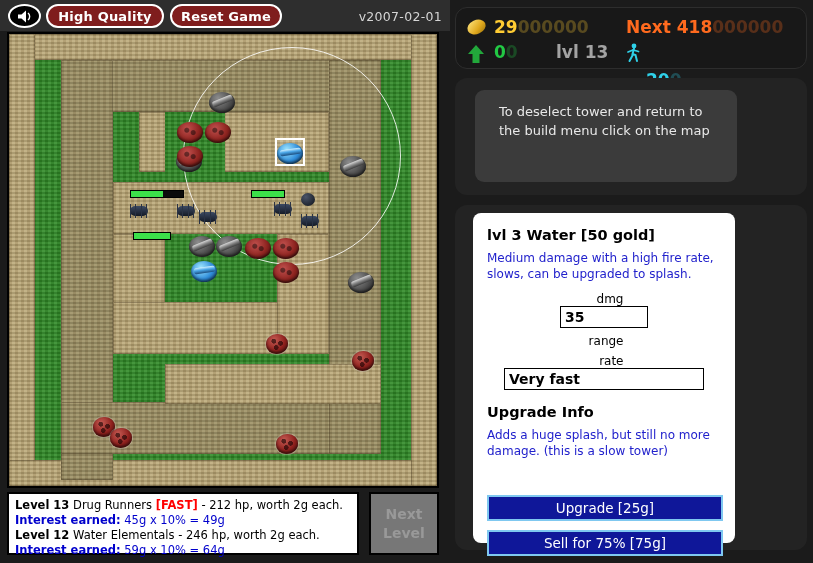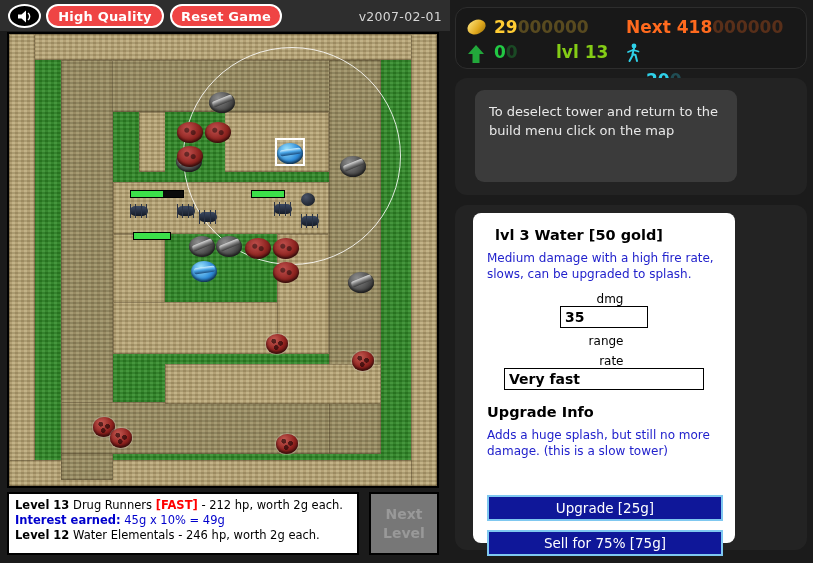--- a/index.html
+++ b/index.html
@@ -10,21 +10,21 @@
   }
   
   #topbar{position:absolute;left:0;top:0;width:450px;height:31px;background:#2e2e2e;}
   #sound-btn{
     position:absolute;left:8px;top:4px;width:33px;height:24px;border-radius:50%;
     background:#000;border:2px solid #fff;box-sizing:border-box;
     display:flex;align-items:center;justify-content:center;cursor:pointer;
   }
   #sound-btn svg{display:block;}
   .pill{
-    position:absolute;top:4px;height:24px;border-radius:13px;background:#ef4444;
+    position:absolute;top:4px;height:24px;border-radius:13px;background:#7f1d1d;
     border:2px solid #fff;box-sizing:border-box;color:#fff;
     font-size:13px;font-weight:bold;display:flex;align-items:center;justify-content:center;
     cursor:pointer;letter-spacing:.2px;
   }
   #quality-btn{left:46px;width:118px;}
   #reset-btn{left:170px;width:112px;}
   #version{
     position:absolute;right:8px;top:9px;color:#d5d5d5;font-size:12.5px;letter-spacing:.3px;
   }
   
@@ -136,42 +136,42 @@
     background:#181818;border-radius:12px;border:1px solid #2d2d2d;box-sizing:border-box;text-align:center;
   }
   .stat{position:absolute;font-size:17px;font-weight:bold;white-space:nowrap;}
   .dim{opacity:.28;}
   #gold-stat{left:38px;top:9px;color:#ffcc33;}
   #coin-icon{position:absolute;left:11px;top:12px;width:19px;height:14px;border-radius:50%;
     background:linear-gradient(150deg,#ffe680,#e0a91e 60%,#9c7208);transform:rotate(-25deg);}
   #score-stat{left:170px;top:9px;color:#ff6a1e;}
   #upg-icon{position:absolute;left:10px;top:36px;width:20px;height:20px;}
   #upg-stat{left:38px;top:34px;color:#22c944;}
-  #lvl-stat{left:100px;top:34px;color:#84cc16;}
+  #lvl-stat{left:100px;top:34px;color:#a3a3a3;}
   #life-icon{position:absolute;left:168px;top:35px;width:18px;height:20px;}
   #life-stat{left:190px;top:34px;color:#2fd0e8;margin-top:28px;}
   #msg-outer{
     position:absolute;left:455px;top:78px;width:352px;height:117px;
     background:#232323;border-radius:12px;box-sizing:border-box;
   }
   #msg-box{
     position:absolute;left:20px;top:12px;width:262px;height:92px;
     background:#3b3b3b;border-radius:9px;box-sizing:border-box;
-    padding:12px 14px;color:#e8e8e8;font-size:13px;line-height:19px;
+    padding:12px 24px;color:#e8e8e8;font-size:13px;line-height:19px;
   }
   #panel-outer{
     position:absolute;left:455px;top:205px;width:352px;height:345px;
     background:#232323;border-radius:12px;box-sizing:border-box;
   }
   #tower-panel{
     position:absolute;left:18px;top:8px;width:262px;height:330px;
     background:#fff;border-radius:8px;box-sizing:border-box;padding:12px 14px;
     color:#000;
   }
-  #tower-title{font-size:14.5px;font-weight:bold;margin:2px 0 7px 8px;}
+  #tower-title{font-size:14.5px;font-weight:bold;margin:2px 0 7px 0;}
   .desc{color:#2222cc;font-size:12px;line-height:16px;margin-bottom:10px;}
   .statrow{display:flex;align-items:center;margin-bottom:6px;flex-direction:column;}
   .statrow label{width:46px;text-align:right;font-size:12px;padding-right:7px;color:#000;}
   .statrow input{
     font-family:"DejaVu Sans","Liberation Sans",sans-serif;
     font-size:14px;font-weight:bold;padding:1px 4px;border:1px solid #000;
     box-sizing:border-box;height:22px;color:#000;background:#fff;
   }
   #dmg-field,#range-field{width:88px;}
   #rate-field{width:200px;}
@@ -350,20 +350,23 @@
 <div id="bottom">
   <div id="level-info">
     <div>
       <span class="b">Level 13</span><span> Drug Runners </span><span class="red b">[FAST]</span><span> - 212 hp, worth 2g each.</span>
     </div>
     <div>
       <span class="b blue">Interest earned:</span><span class="blue"> 45g x 10% = 49g</span>
     </div>
     <div>
       <span class="b">Level 12</span><span> Water Elementals - 246 hp, worth 2g each.</span>
+    </div>
+    <div>
+      <span class="b blue">Interest earned:</span><span class="blue"> 59g x 10% = 64g</span>
     </div>
   </div>
   <div id="next-level">
     <span>Next</span>
     <span>Level</span>
   </div>
 </div>
 
 <div id="stats-wrap">
   <div id="coin-icon"></div>

